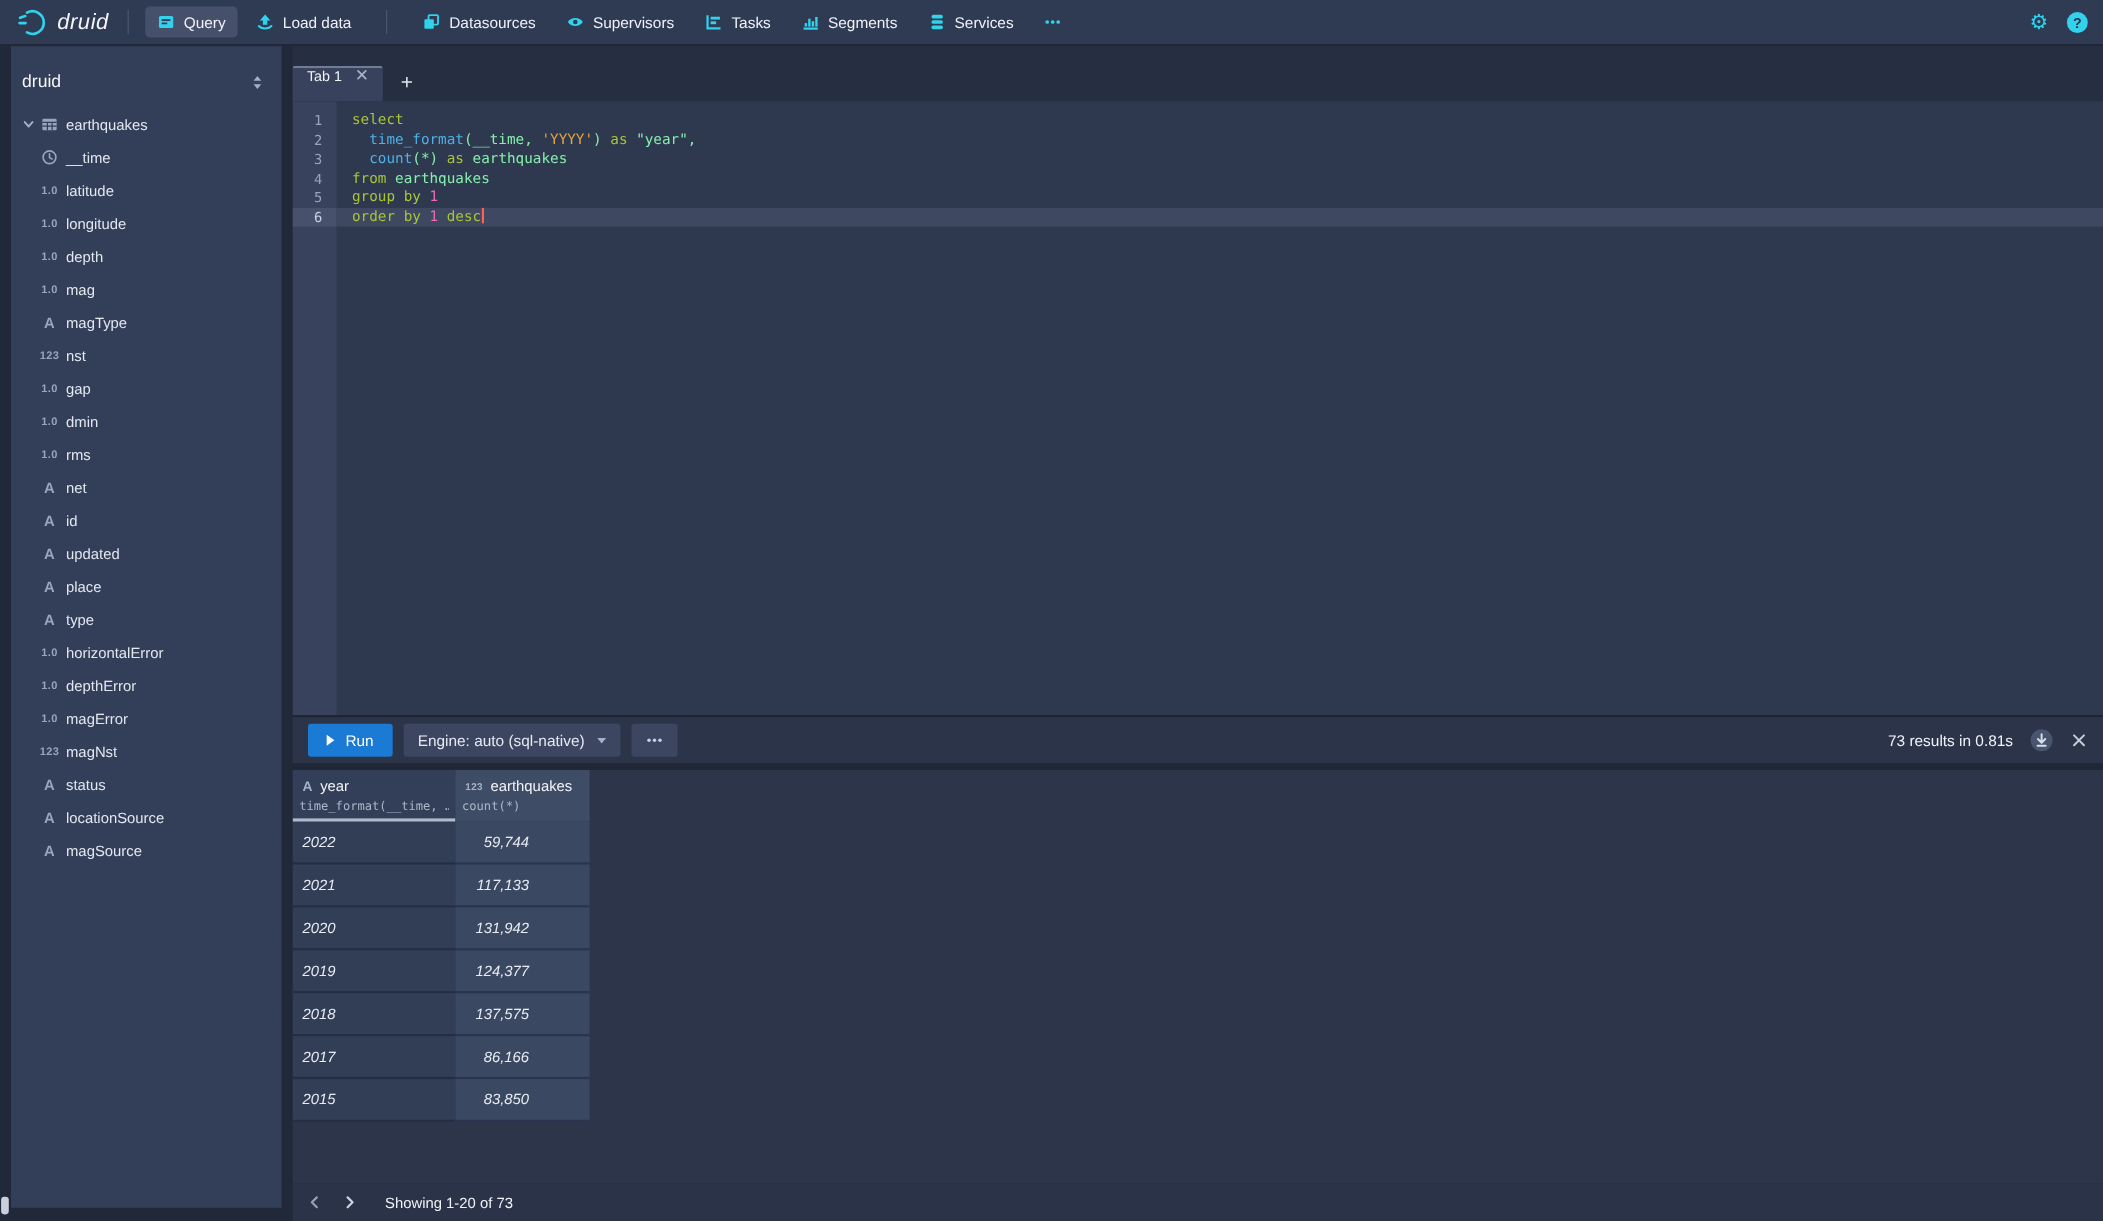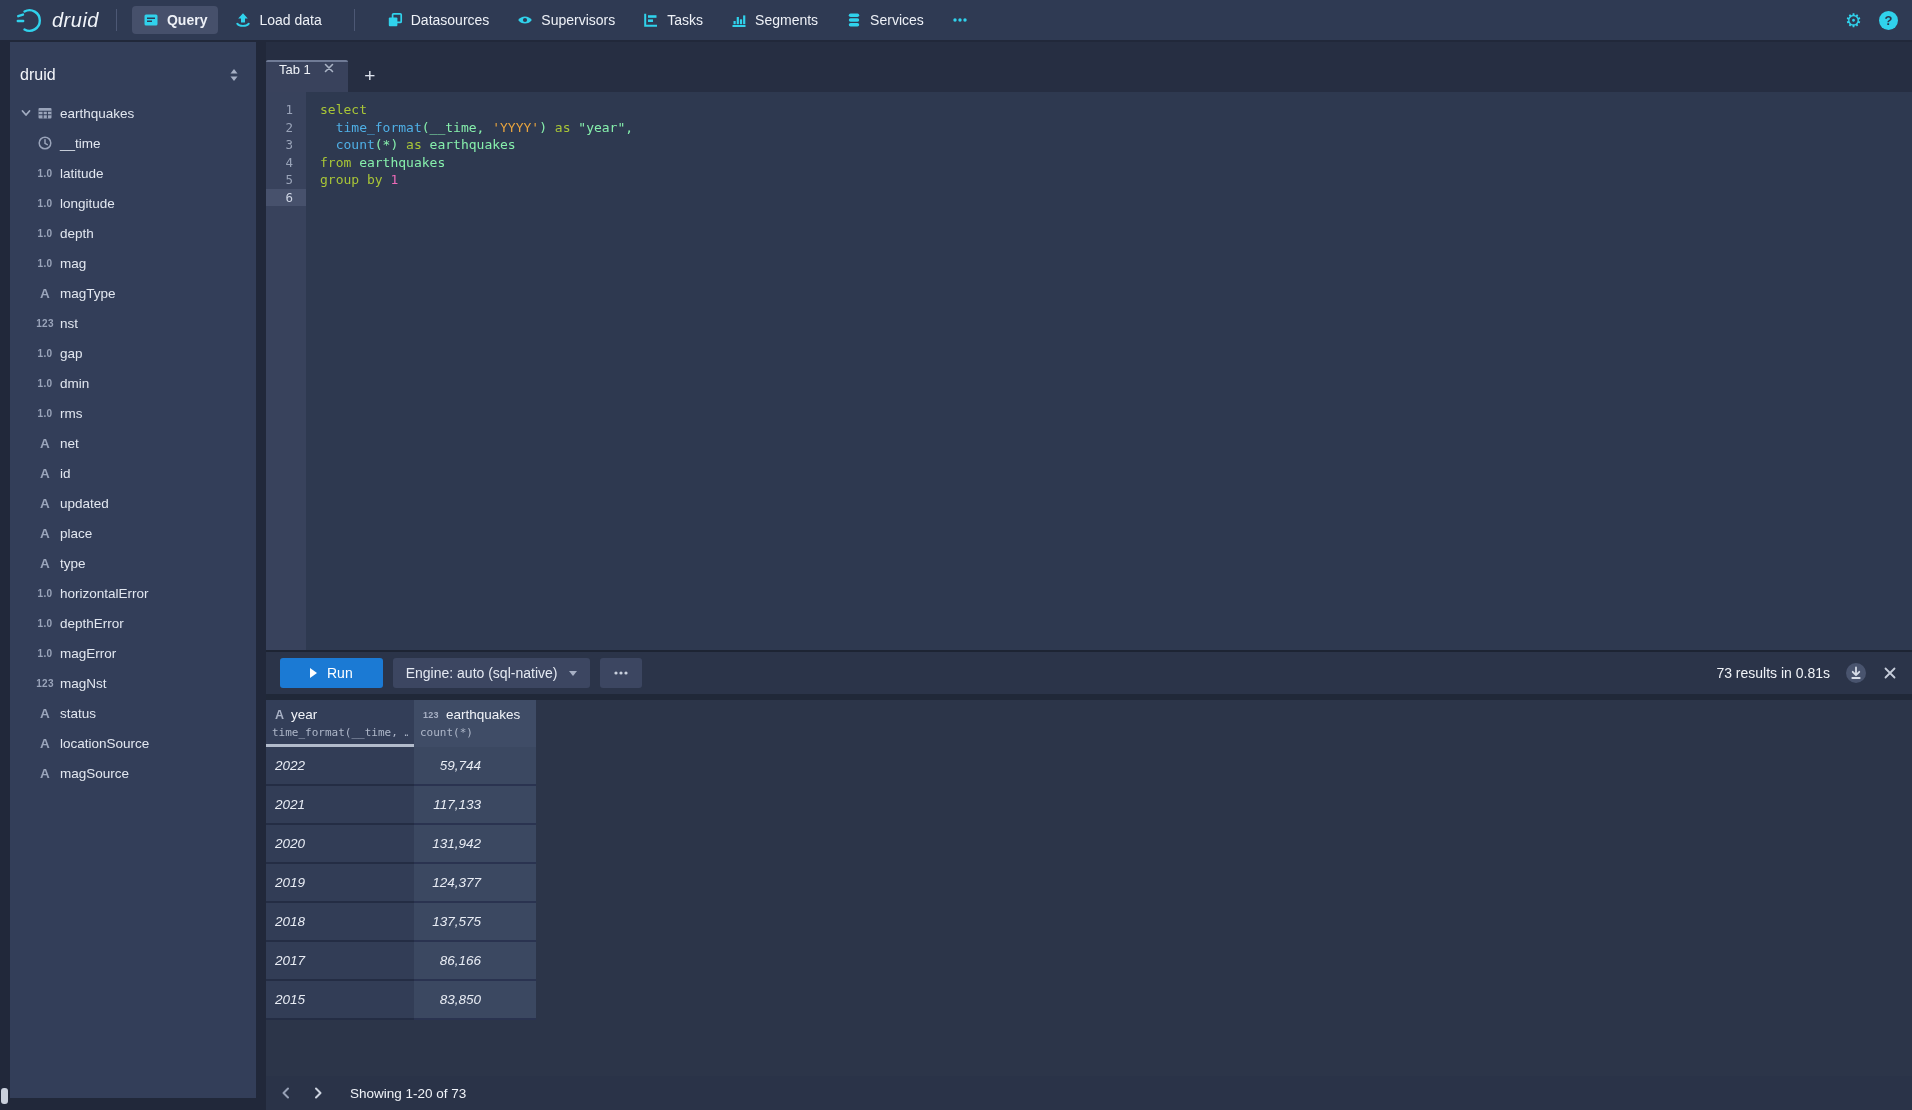--- a/index.html
+++ b/index.html
@@ -19,21 +19,21 @@
   }
   .brand { display:flex; align-items:center; gap:9px; padding:0 2px; cursor:pointer; }
   .wordmark { font-style:italic; font-size:20px; color:#f2f5fa; letter-spacing:.5px; }
   .nav-divider { width:1px; height:22px; background:#4d5875; margin:0 15px; flex:none; }
   .nav-items { display:flex; align-items:center; gap:6px; }
   .nav-item {
     display:flex; align-items:center; gap:8px; background:transparent; border:none;
     color:#eef1f7; font-size:14px; font-family:inherit; padding:6px 11px;
     border-radius:4px; cursor:pointer; line-height:1;
   }
-  .nav-item.active { background:#46506b;font-weight:bold; }
+  .nav-item.active { background:#46506b; }
   .nav-item .ni { display:flex; }
   .nav-right { margin-left:auto; display:flex; align-items:center; gap:17px; }
   .gear { font-size:19px; color:#30d2ec; line-height:1; cursor:pointer; }
   .help {
     width:19px; height:19px; border-radius:50%; background:#30d2ec; color:#2b3449;
     font-weight:bold; font-size:13px; display:flex; align-items:center; justify-content:center;
     cursor:pointer;
   }
 
   
@@ -79,21 +79,21 @@
   .tok-num { color:#ec6ab7; }
   .tok-pl { color:#86efac; }
   .cursor { display:inline-block; width:2px; height:14px; background:#ff5f56; vertical-align:-2px; margin-left:1px; }
 
   .runbar {
     height:44px; background:#2b3449; border-top:2px solid #1d2433;
     display:flex; align-items:center; gap:10px; padding:0 14px; flex:none;
   }
   button { font-family:inherit; }
   .run-btn {
-    background:#1b7ad4; color:#fff; border:none; border-radius:3px; height:30px; padding:0 30px;
+    background:#1b7ad4; color:#fff; border:none; border-radius:3px; height:30px; padding:0 17px;
     font-size:14px; display:flex; align-items:center; gap:10px; cursor:pointer;
   }
   .play { width:0; height:0; border-left:7px solid #fff; border-top:5px solid transparent; border-bottom:5px solid transparent; }
   .engine-btn {
     background:#3c4661; color:#e4e9f2; border:none; border-radius:3px; height:30px; padding:0 13px;
     font-size:14px; display:flex; align-items:center; gap:12px; cursor:pointer;
   }
   .caret { width:0; height:0; border-top:5px solid #a7b0c4; border-left:4.5px solid transparent; border-right:4.5px solid transparent; }
   .more-btn {
     background:#3c4661; color:#c9d0dd; border:none; border-radius:3px; height:30px; width:42px;
@@ -420,20 +420,21 @@
             <div class="gl">4</div>
             <div class="gl">5</div>
             <div class="gl active">6</div>
           </div>
         <div class="code" id="code">
             <div class="cl"><span class="tok-kw">select</span></div>
             <div class="cl"><span class="tok-pl">  </span><span class="tok-fn">time_format</span><span class="tok-pl">(__time, </span><span class="tok-str">'YYYY'</span><span class="tok-pl">) </span><span class="tok-kw">as</span><span class="tok-pl"> "year",</span></div>
             <div class="cl"><span class="tok-pl">  </span><span class="tok-fn">count</span><span class="tok-pl">(*) </span><span class="tok-kw">as</span><span class="tok-pl"> earthquakes</span></div>
             <div class="cl"><span class="tok-kw">from</span><span class="tok-pl"> earthquakes</span></div>
             <div class="cl"><span class="tok-kw">group by</span><span class="tok-pl"> </span><span class="tok-num">1</span></div>
+            <div class="cl active"><span class="tok-kw">order by</span><span class="tok-pl"> </span><span class="tok-num">1</span><span class="tok-pl"> </span><span class="tok-kw">desc</span><span class="cursor"></span></div>
           </div>
       </div>
 
       <div class="runbar">
         <button class="run-btn">
           <span class="play"></span>
           <span>Run</span>
         </button>
         <button class="engine-btn">
           <span>Engine: auto (sql-native)</span>

